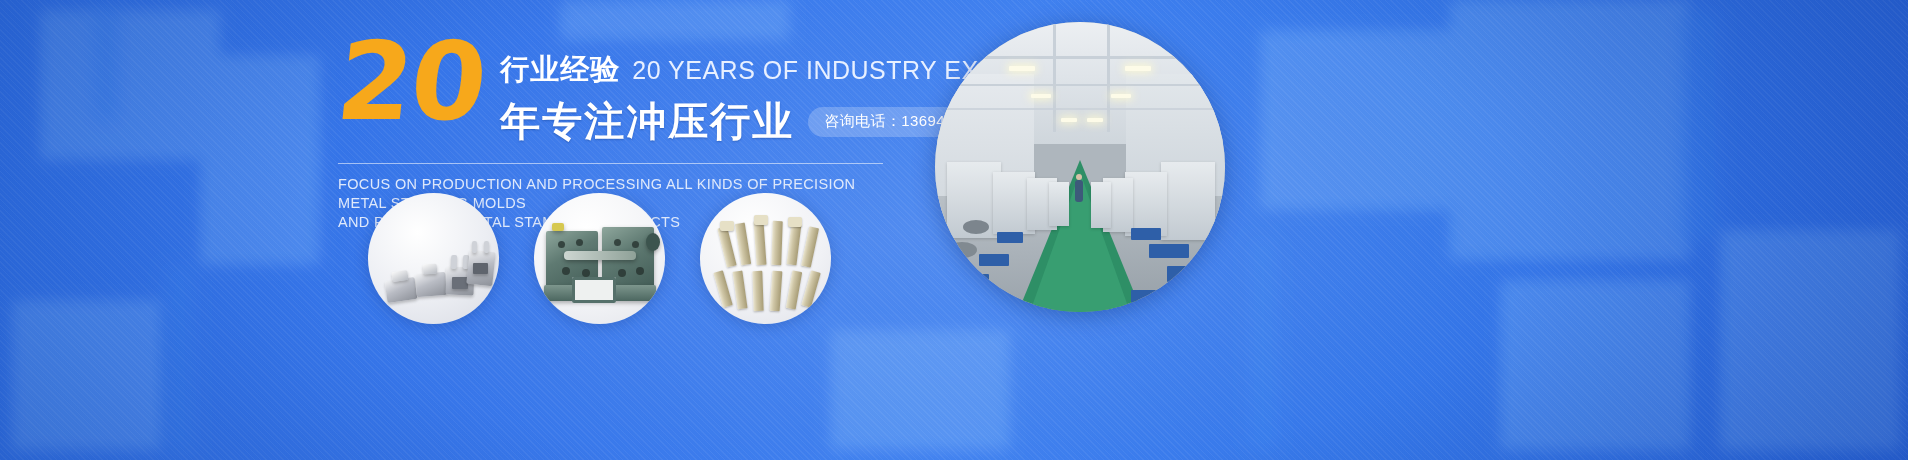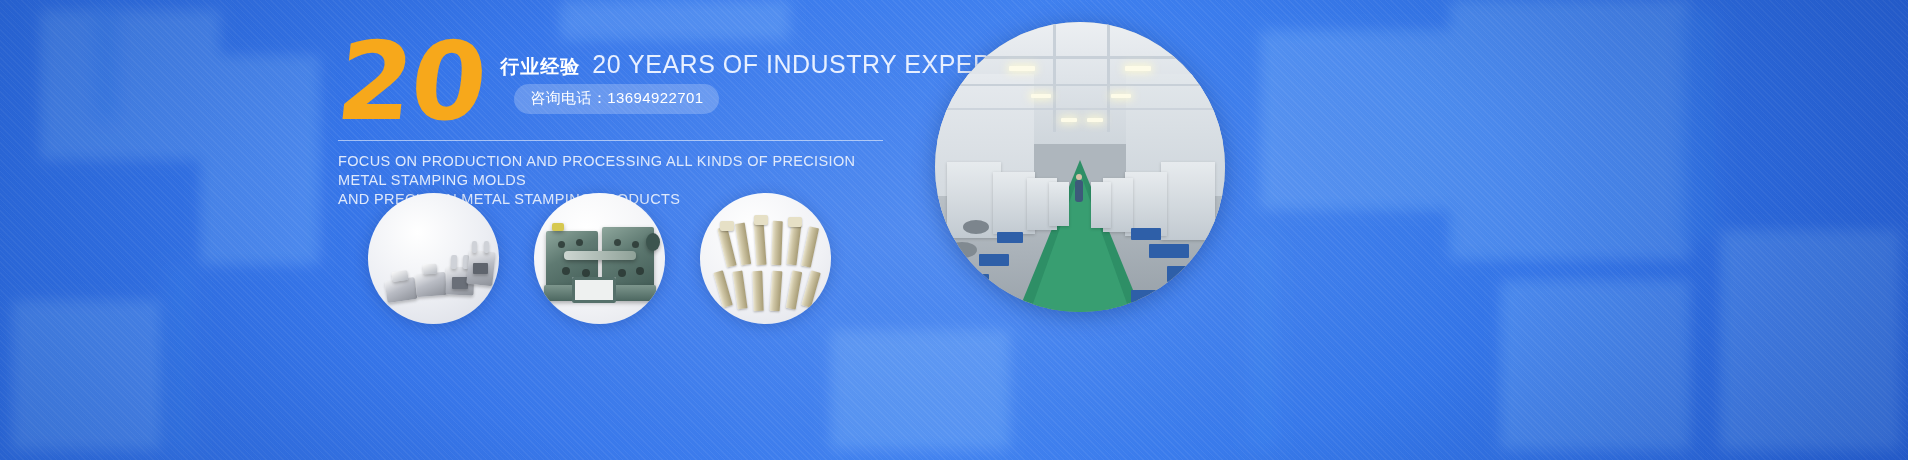--- a/index.html
+++ b/index.html
@@ -36,21 +36,21 @@
     font-family:"DejaVu Sans",sans-serif;
     font-weight:bold;font-size:108px;line-height:88px;
     color:#f7a81b;letter-spacing:-2px;
     transform:skewX(-6deg);
     margin-top:2px;
   }
   .heads{margin-left:16px;padding-top:14px;}
   .line1{display:flex;align-items:baseline;white-space:nowrap;}
   .cn-small{
     font-family:"DejaVu Sans",sans-serif;
-    font-weight:bold;font-size:19px;color:#ffffff;letter-spacing:1px;
+    font-weight:bold;font-size:29px;color:#ffffff;letter-spacing:1px;
   }
   .en-small{
     font-size:25px;color:#e8f0ff;letter-spacing:.5px;margin-left:12px;
     font-weight:400;
   }
   .line2{display:flex;align-items:center;white-space:nowrap;margin-top:4px;}
   .cn-big{
     font-family:"DejaVu Sans",sans-serif;
     font-weight:bold;font-size:40px;color:#ffffff;letter-spacing:2px;
     text-shadow:0 1px 2px rgba(10,45,120,.35);
@@ -148,20 +148,21 @@
       <div class="num20">20</div>
 
       <div class="heads">
 
         <div class="line1">
           <span class="cn-small">行业经验</span>
           <span class="en-small">20 YEARS OF INDUSTRY EXPERIENCE</span>
         </div>
 
         <div class="line2">
+          <span class="cn-big">年专注冲压行业</span>
           <span class="phone-badge">咨询电话：13694922701</span>
         </div>
 
       </div>
     </div>
 
     <div class="rule"></div>
 
     <div class="sub">
       <div>FOCUS ON PRODUCTION AND PROCESSING ALL KINDS OF PRECISION METAL STAMPING MOLDS</div>

